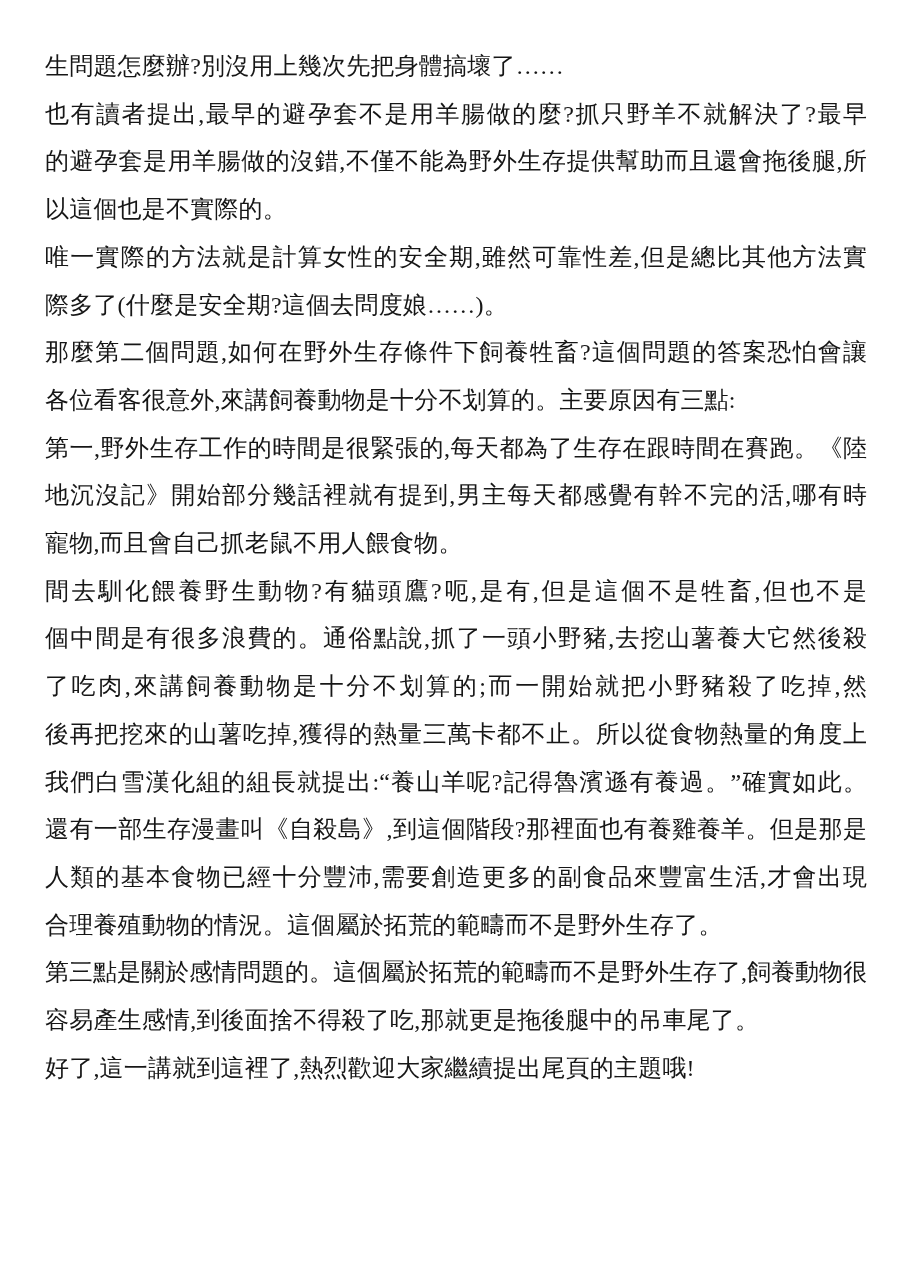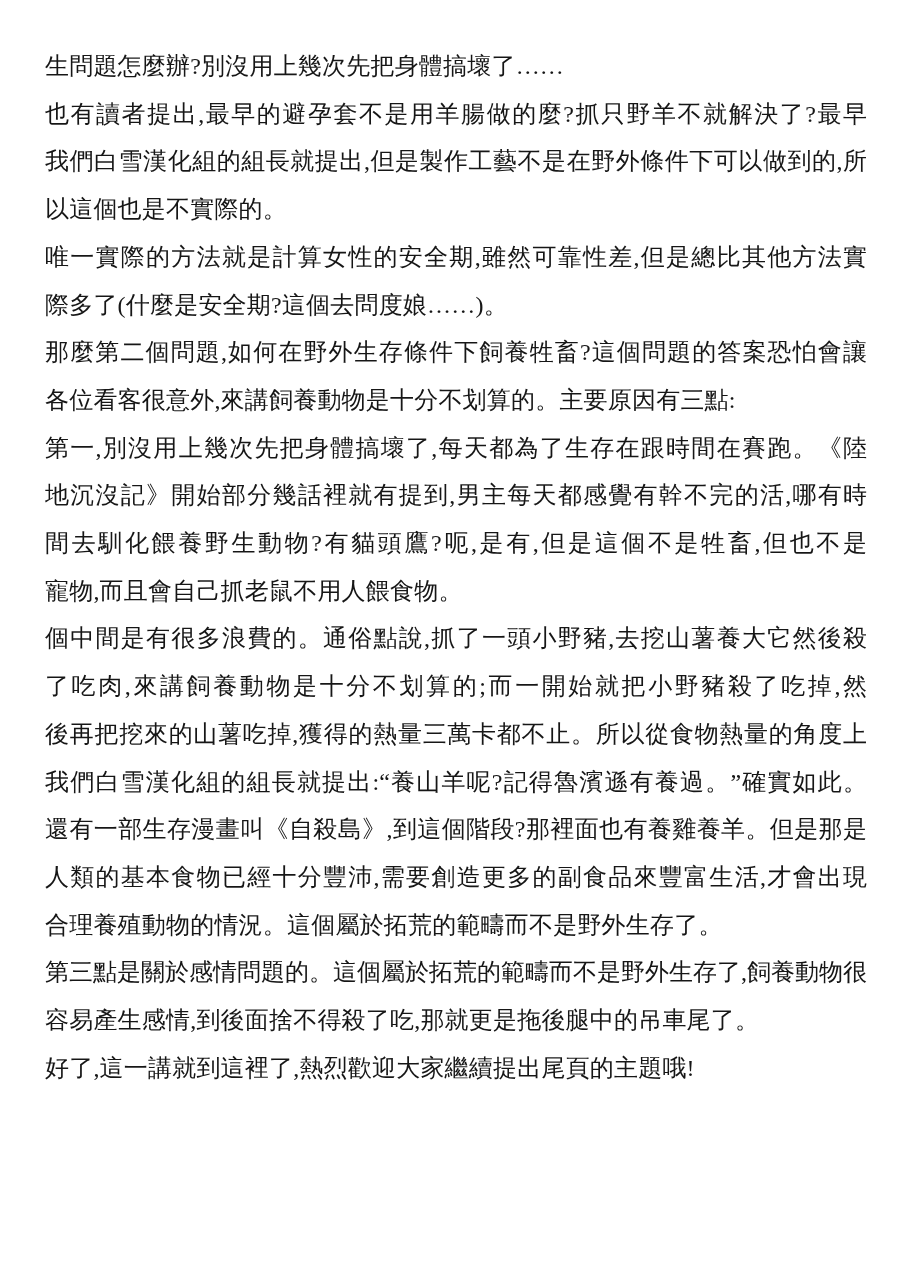--- a/index.html
+++ b/index.html
@@ -34,30 +34,30 @@
     letter-spacing: 0;
   }
 </style>
 </head>
 <body>
 
 <div class="page">
   <div class="textblock">
       <div class="line">生問題怎麼辦?別沒用上幾次先把身體搞壞了……</div>
       <div class="line fill">也有讀者提出,最早的避孕套不是用羊腸做的麼?抓只野羊不就解決了?最早</div>
-      <div class="line fill">我們白雪漢化組的組長就提出,但是製作工藝不是在野外條件下可以做到的,所</div>
+      <div class="line fill">的避孕套是用羊腸做的沒錯,不僅不能為野外生存提供幫助而且還會拖後腿,所</div>
       <div class="line">以這個也是不實際的。</div>
       <div class="line fill">唯一實際的方法就是計算女性的安全期,雖然可靠性差,但是總比其他方法實</div>
       <div class="line">際多了(什麼是安全期?這個去問度娘……)。</div>
       <div class="line fill">那麼第二個問題,如何在野外生存條件下飼養牲畜?這個問題的答案恐怕會讓</div>
       <div class="line">各位看客很意外,來講飼養動物是十分不划算的。主要原因有三點:</div>
-      <div class="line fill">第一,別沒用上幾次先把身體搞壞了,每天都為了生存在跟時間在賽跑。《陸</div>
+      <div class="line fill">第一,野外生存工作的時間是很緊張的,每天都為了生存在跟時間在賽跑。《陸</div>
       <div class="line fill">地沉沒記》開始部分幾話裡就有提到,男主每天都感覺有幹不完的活,哪有時</div>
+      <div class="line">寵物,而且會自己抓老鼠不用人餵食物。</div>
       <div class="line fill">間去馴化餵養野生動物?有貓頭鷹?呃,是有,但是這個不是牲畜,但也不是</div>
-      <div class="line">寵物,而且會自己抓老鼠不用人餵食物。</div>
       <div class="line fill">個中間是有很多浪費的。通俗點說,抓了一頭小野豬,去挖山薯養大它然後殺</div>
       <div class="line fill">了吃肉,來講飼養動物是十分不划算的;而一開始就把小野豬殺了吃掉,然</div>
       <div class="line fill">後再把挖來的山薯吃掉,獲得的熱量三萬卡都不止。所以從食物熱量的角度上</div>
       <div class="line fill">我們白雪漢化組的組長就提出:“養山羊呢?記得魯濱遜有養過。”確實如此。</div>
       <div class="line fill">還有一部生存漫畫叫《自殺島》,到這個階段?那裡面也有養雞養羊。但是那是</div>
       <div class="line fill">人類的基本食物已經十分豐沛,需要創造更多的副食品來豐富生活,才會出現</div>
       <div class="line">合理養殖動物的情況。這個屬於拓荒的範疇而不是野外生存了。</div>
       <div class="line fill">第三點是關於感情問題的。這個屬於拓荒的範疇而不是野外生存了,飼養動物很</div>
       <div class="line">容易產生感情,到後面捨不得殺了吃,那就更是拖後腿中的吊車尾了。</div>
       <div class="line">好了,這一講就到這裡了,熱烈歡迎大家繼續提出尾頁的主題哦!</div>

